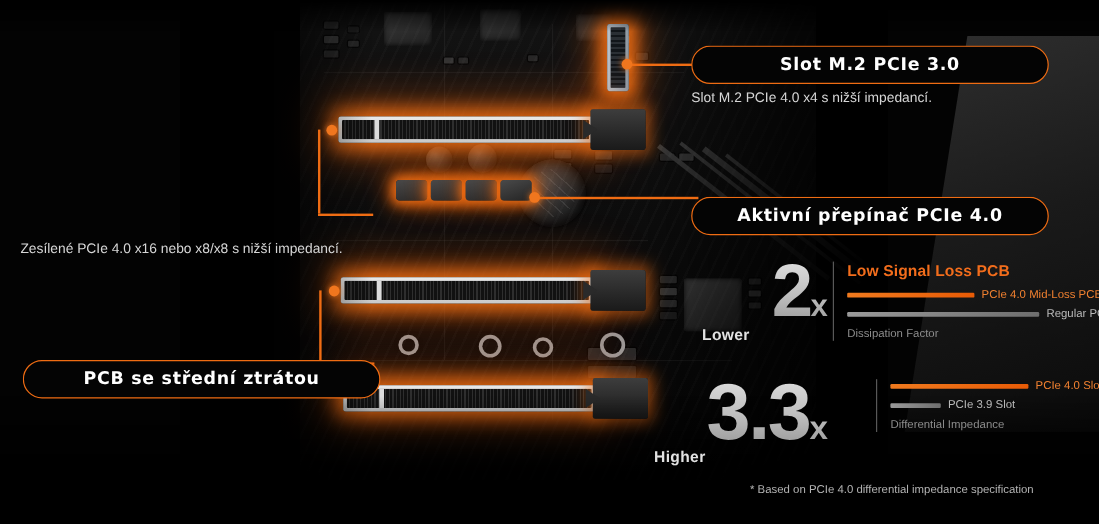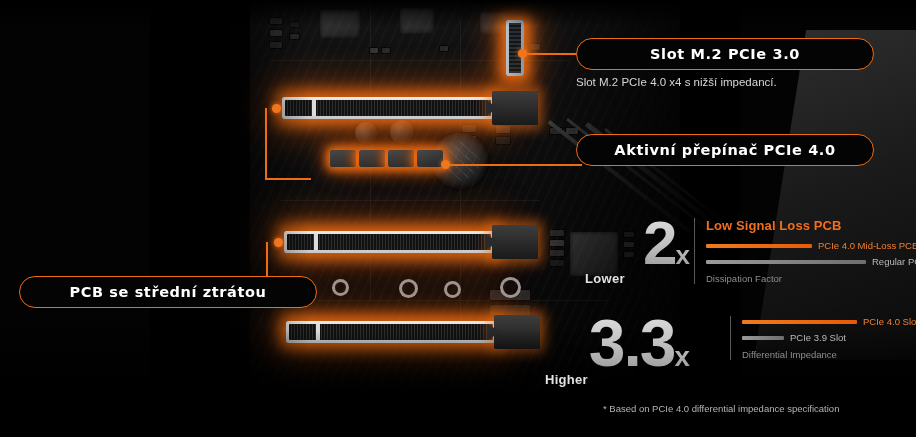--- a/index.html
+++ b/index.html
@@ -221,26 +221,27 @@
 
   <div class="ln" style="left:266px;top:242px;width:1.5px;height:60px;"></div>
   <div class="ln" style="left:266px;top:302px;width:46px;height:1.5px;"></div>
   <div class="dot" style="left:274px;top:238px;"></div>
 
   <div class="pill" style="left:576px;top:38px;width:296px;">
     <span>Slot M.2 PCIe 3.0</span>
   </div>
   <div class="sub" style="left:576px;top:74px;width:300px;">Slot M.2 PCIe 4.0 x4 s nižší impedancí.</div>
 
-  <div class="pill" style="left:576px;top:134px;width:296px;">
+  <div class="pill" style="left:576px;top:164px;width:296px;">
     <span>Aktivní přepínač PCIe 4.0</span>
   </div>
 
-
-  <div class="pill" style="left:19px;top:276px;width:296px;">
+  <div class="sub" style="left:17px;top:200px;width:300px;">Zesílené PCIe 4.0 x16 nebo x8/x8 s nižší impedancí.</div>
+
+  <div class="pill" style="left:19px;top:300px;width:296px;">
     <span>PCB se střední ztrátou</span>
   </div>
 
   <div class="stat" style="left:585px;top:218px;">
     <div class="statnum">
       <span class="bignum" style="font-size:62px;">
         <span>2</span><span class="x">x</span>
       </span>
       <span class="statword">Lower</span>
     </div>
@@ -271,15 +272,15 @@
         <div class="barlbl o">PCIe 4.0 Slot</div>
       </div>
       <div class="barrow">
         <div class="bar g" style="width:42px;"></div>
         <div class="barlbl g">PCIe 3.9 Slot</div>
       </div>
       <div class="statfoot">Differential Impedance</div>
     </div>
   </div>
 
-  <div class="note" style="left:603px;top:403px;">* Based on PCIe 4.0 differential impedance specification</div>
+  <div class="note" style="left:625px;top:403px;">* Based on PCIe 4.0 differential impedance specification</div>
 
 </div>
 
 </body></html>

